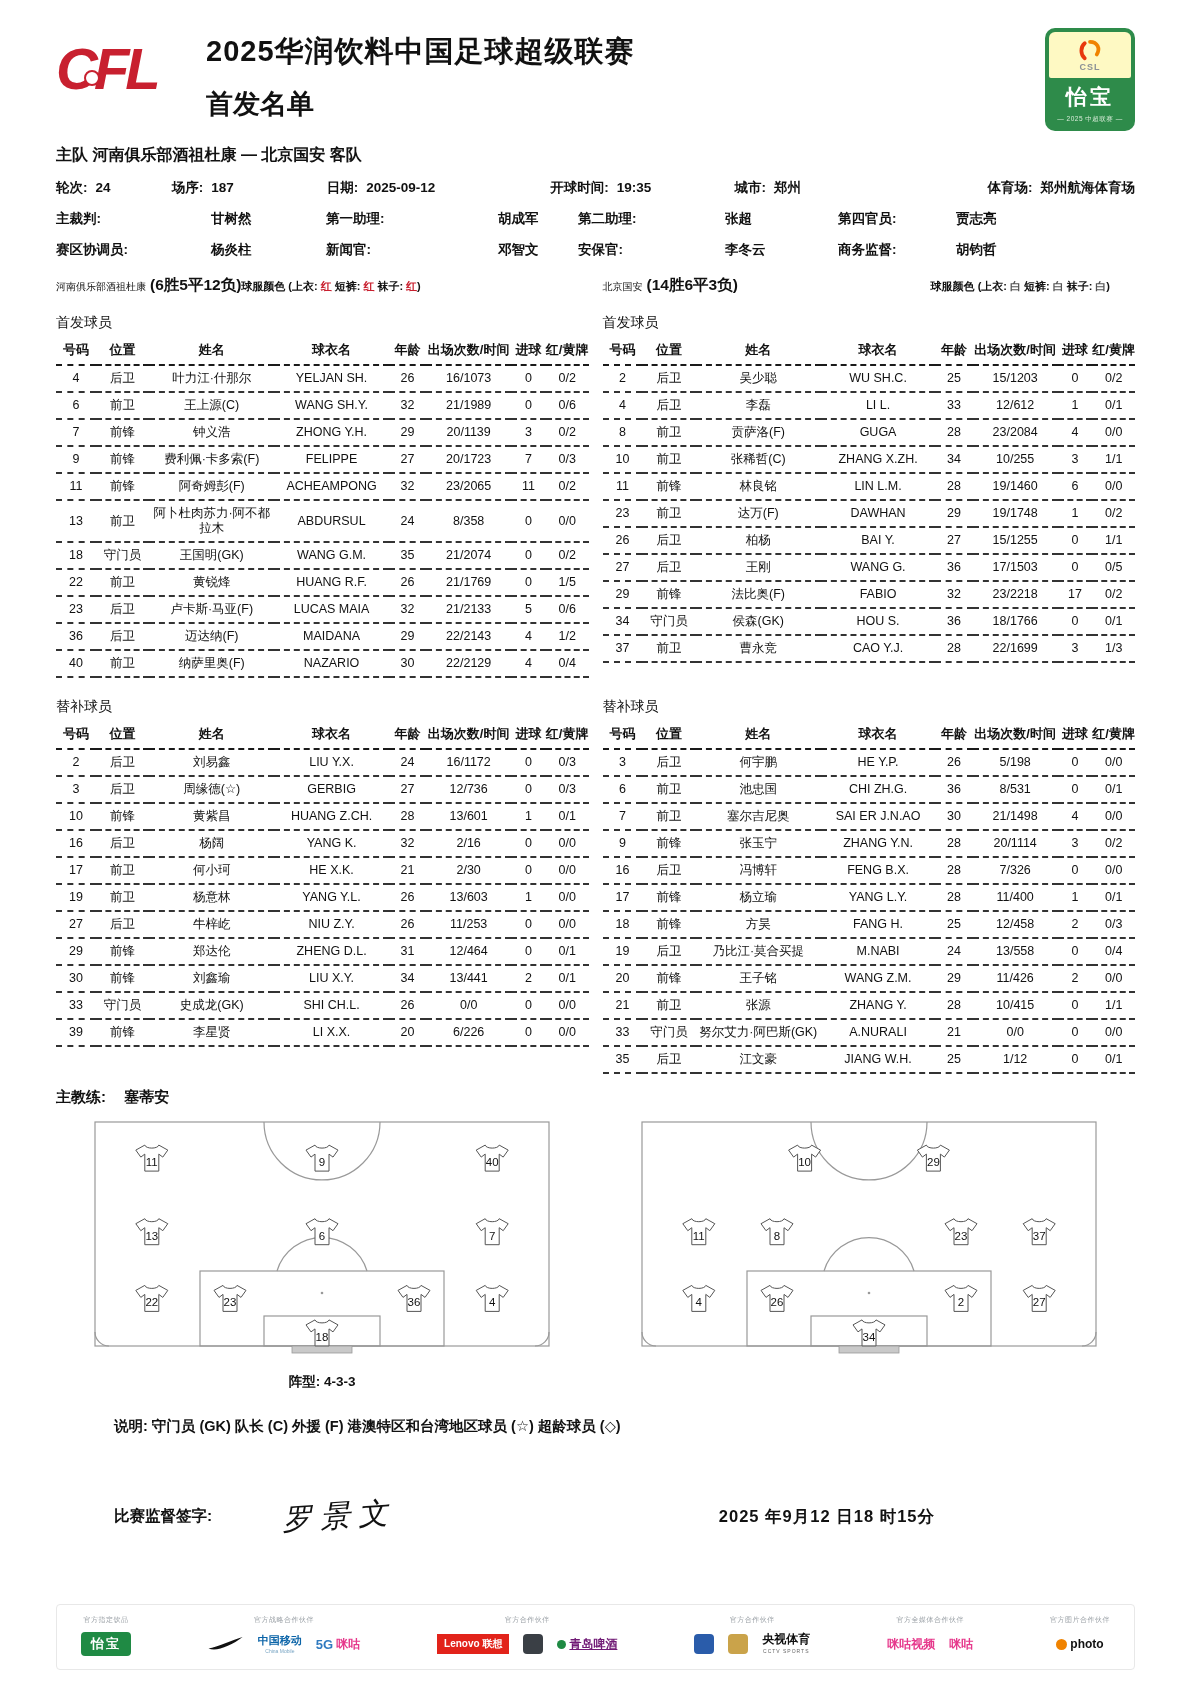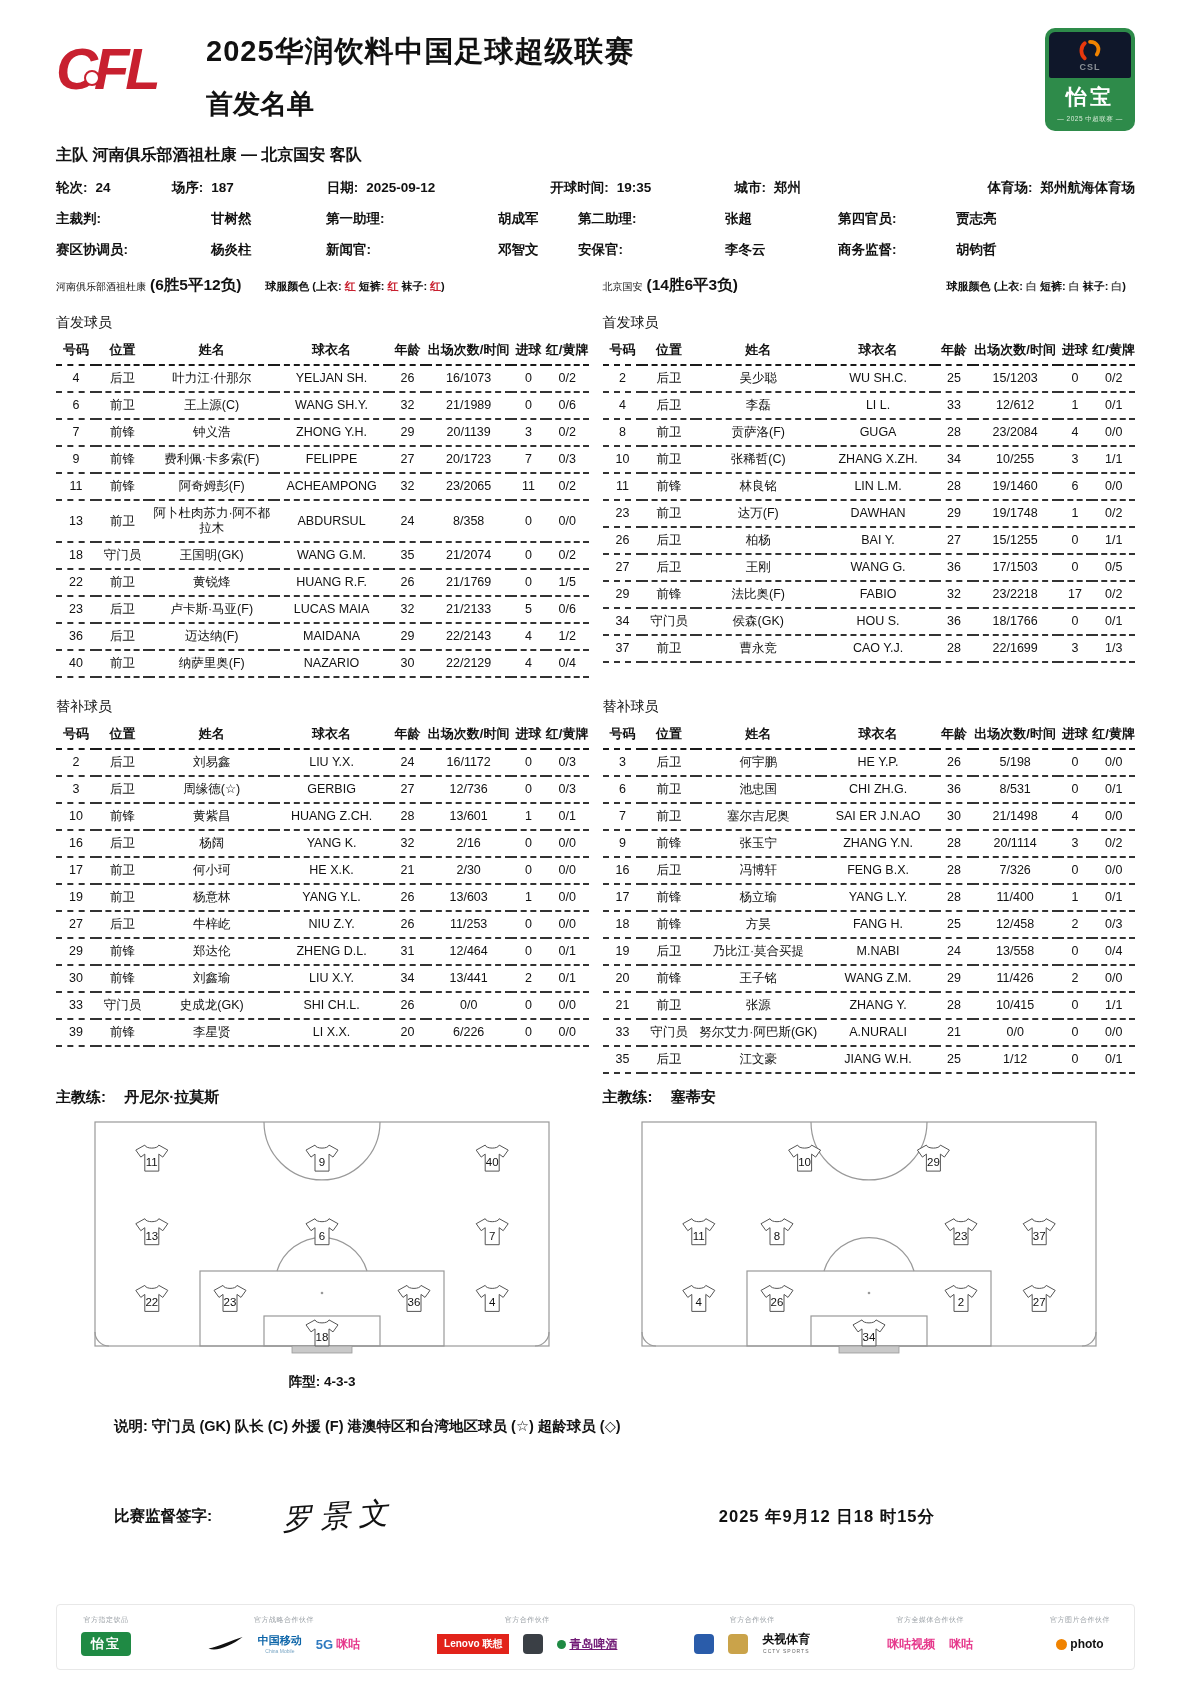--- a/index.html
+++ b/index.html
@@ -13,21 +13,21 @@
 
   
   .hdr { display:flex; align-items:flex-start; }
   .cfl { width:150px; padding-top:14px; position:relative; }
   .cfl-text { font-style:italic; font-weight:900; font-size:58px; color:#c8202f; letter-spacing:-4px; line-height:1; }
   .cfl-ball { position:absolute; left:28px; top:44px; width:16px; height:16px; border-radius:50%; border:2px solid #c8202f; background:#fff; }
   .titles { flex:1; text-align:left; }
   .title1 { font-size:29px; font-weight:900; letter-spacing:1px; margin-top:6px; }
   .title2 { font-size:27px; font-weight:900; margin-top:14px; }
   .badge { width:90px; background:#2e8b4a; border-radius:10px; text-align:center; padding:4px 4px 7px; margin-top:2px; }
-  .badge-top { background:#0f172a; border-radius:6px 6px 2px 2px; height:46px; display:flex; flex-direction:column; align-items:center; justify-content:center; }
+  .badge-top { background:#fef9c3; border-radius:6px 6px 2px 2px; height:46px; display:flex; flex-direction:column; align-items:center; justify-content:center; }
   .badge-top svg { width:30px; height:24px; }
   .badge-csl { font-size:9px; color:#8a9096; font-weight:700; letter-spacing:1px; }
   .badge-brand { color:#fff; font-size:21px; font-weight:900; letter-spacing:3px; margin-top:5px; }
   .badge-sub { color:#d9ecd9; font-size:6.5px; margin-top:4px; letter-spacing:.5px; }
 
   
   .teams-line { font-size:16px; font-weight:800; margin-top:14px; }
   .info-row { display:flex; font-size:13.5px; margin-top:13px; }
   .info-row .cell { white-space:nowrap; }
   .il { font-weight:600; }
@@ -41,22 +41,22 @@
   .rowx .cell:nth-child(1) .il{display:inline-block;width:155px}
   .rowx .cell:nth-child(2) .il{display:inline-block;width:172px}
   .rowx .cell:nth-child(3) .il{display:inline-block;width:147px}
   .rowx .cell:nth-child(4) .il{display:inline-block;width:118px}
 
   
   .two-col { display:grid; grid-template-columns:1fr 1fr; column-gap:14px; margin-top:16px; }
   .team-head { display:flex; align-items:baseline; }
   .team-name { font-size:10px; font-weight:400; }
   .team-record { font-size:15.5px; font-weight:900; margin-left:4px; }
-  .kit { font-size:11px; font-weight:700; margin-left:24px; white-space:nowrap; }
-  .kit.right-kit { margin-left:auto; margin-right:6px; }
+  .kit { font-size:11px; font-weight:700; margin-left:0; white-space:nowrap; }
+  .kit.right-kit { margin-left:auto; margin-right:22px; }
   .kit span { margin-right:3px; }
   .sec-title { font-size:14px; font-weight:400; margin:14px 0 6px; }
 
   table.roster { width:100%; border-collapse:collapse; table-layout:fixed; font-size:12.5px; }
   table.roster th { font-size:13px; font-weight:800; padding:3px 0 5px; border-bottom:2.5px dashed #1a1a1a; text-align:center; }
   table.roster td { text-align:center; padding:5px 1px; border-bottom:2px dashed #333; line-height:1.2; }
   col.c-no{width:7.5%} col.c-pos{width:10%} col.c-name{width:23.5%} col.c-jer{width:21.5%}
   col.c-age{width:7%} col.c-apps{width:16%} col.c-goal{width:6.5%} col.c-card{width:8%}
 
   .coach-row { display:grid; grid-template-columns:1fr 1fr; column-gap:14px; margin-top:14px; }
@@ -728,24 +728,20 @@
               <td>1/12</td>
               <td>0</td>
               <td>0/1</td>
             </tr>
           </tbody>
       </table>
     </div>
   </div>
 
   <div class="coach-row">
-    <div class="coach">
-      <span>主教练:</span>
-      <span class="coach-name">丹尼尔·拉莫斯</span>
-    </div>
     <div class="coach">
       <span>主教练:</span>
       <span class="coach-name">塞蒂安</span>
     </div>
   </div>
 
   <div class="pitch-row">
     <div class="pitch-wrap">
       <svg viewBox="0 0 460 236">
           <rect x="3" y="3" width="454" height="224" fill="none" stroke="#999" stroke-width="1.2"></rect>

